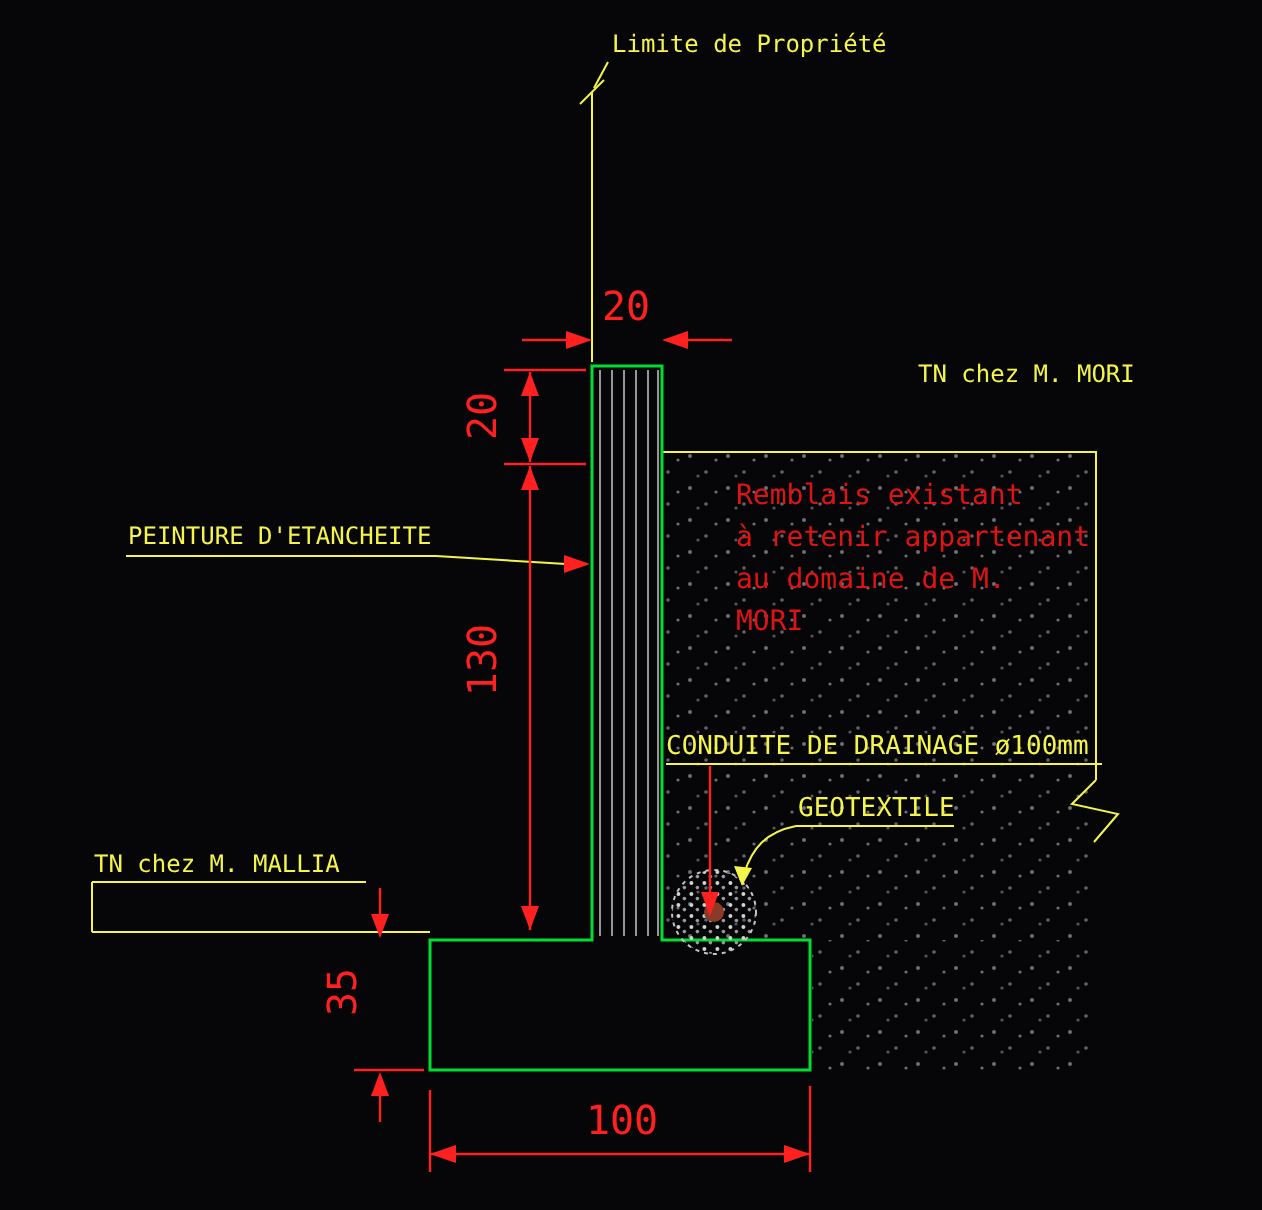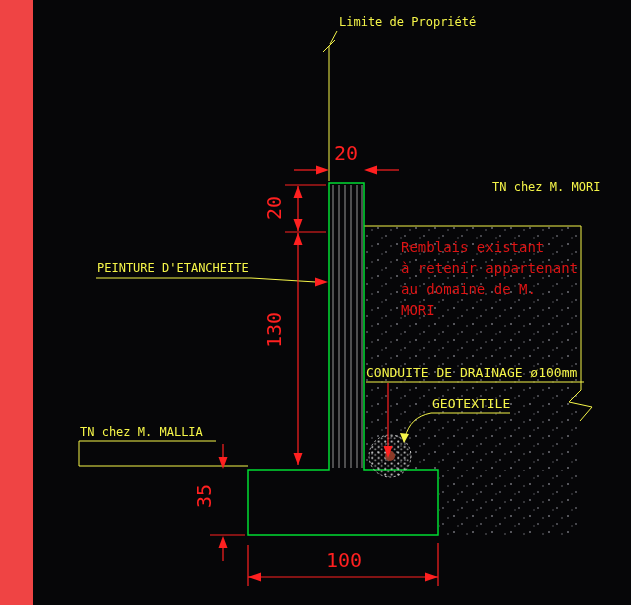--- a/index.html
+++ b/index.html
@@ -1,16 +1,16 @@
 <!DOCTYPE html>
 <html><head>
 <meta charset="utf-8">
 <style>
   html,body{margin:0;padding:0;background:#060608;}
-  .frame{position:relative;width:598px;height:605px;background:#ef4444;overflow:hidden;padding-left:33px;}
+  .frame{position:relative;width:598px;height:605px;background:#ef4444;overflow:hidden;}
   svg{display:block;}
   text{font-family:"DejaVu Sans Mono","Liberation Mono",monospace;}
   .yl{fill:#f5f549;font-size:12px;}
   .yl13{fill:#f5f549;font-size:13px;}
   .dim{fill:#ff2020;font-size:20px;}
   .rem{fill:#de1414;font-size:14px;}
   .yline{stroke:#f5f549;stroke-width:1;fill:none;}
   .yfill{fill:#f5f549;stroke:none;}
   .wallfill{fill:#060608;stroke:#00dc32;stroke-width:1.5;}
   .rline{stroke:#ff2020;stroke-width:1.2;fill:none;}

